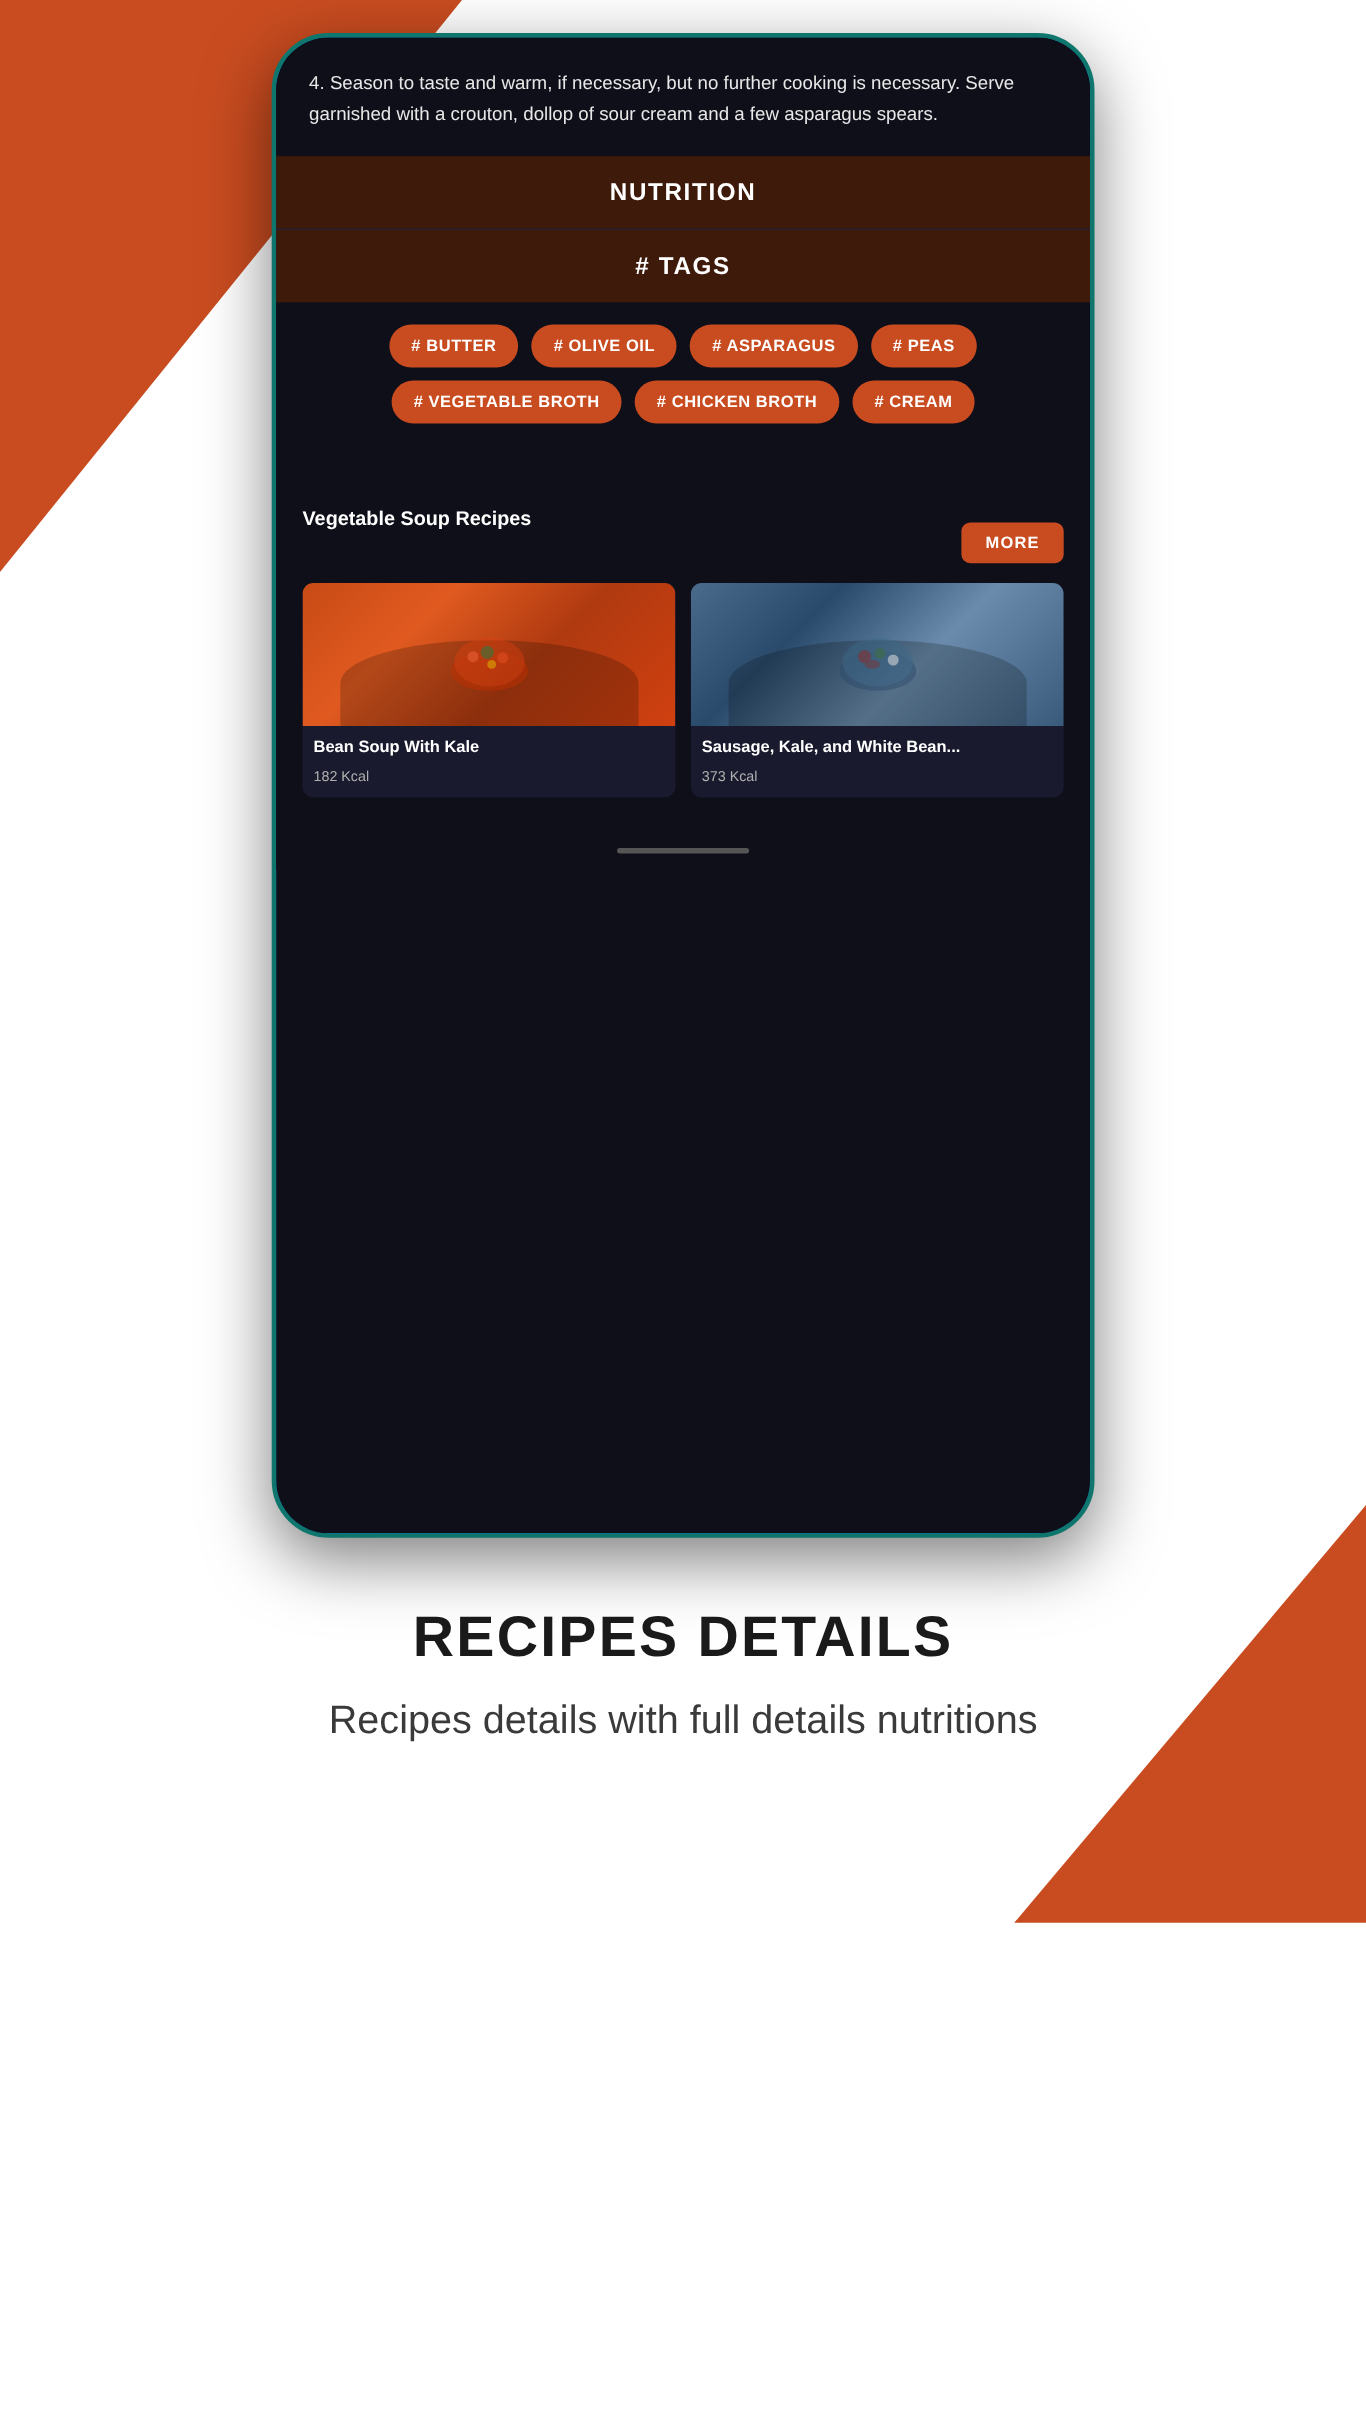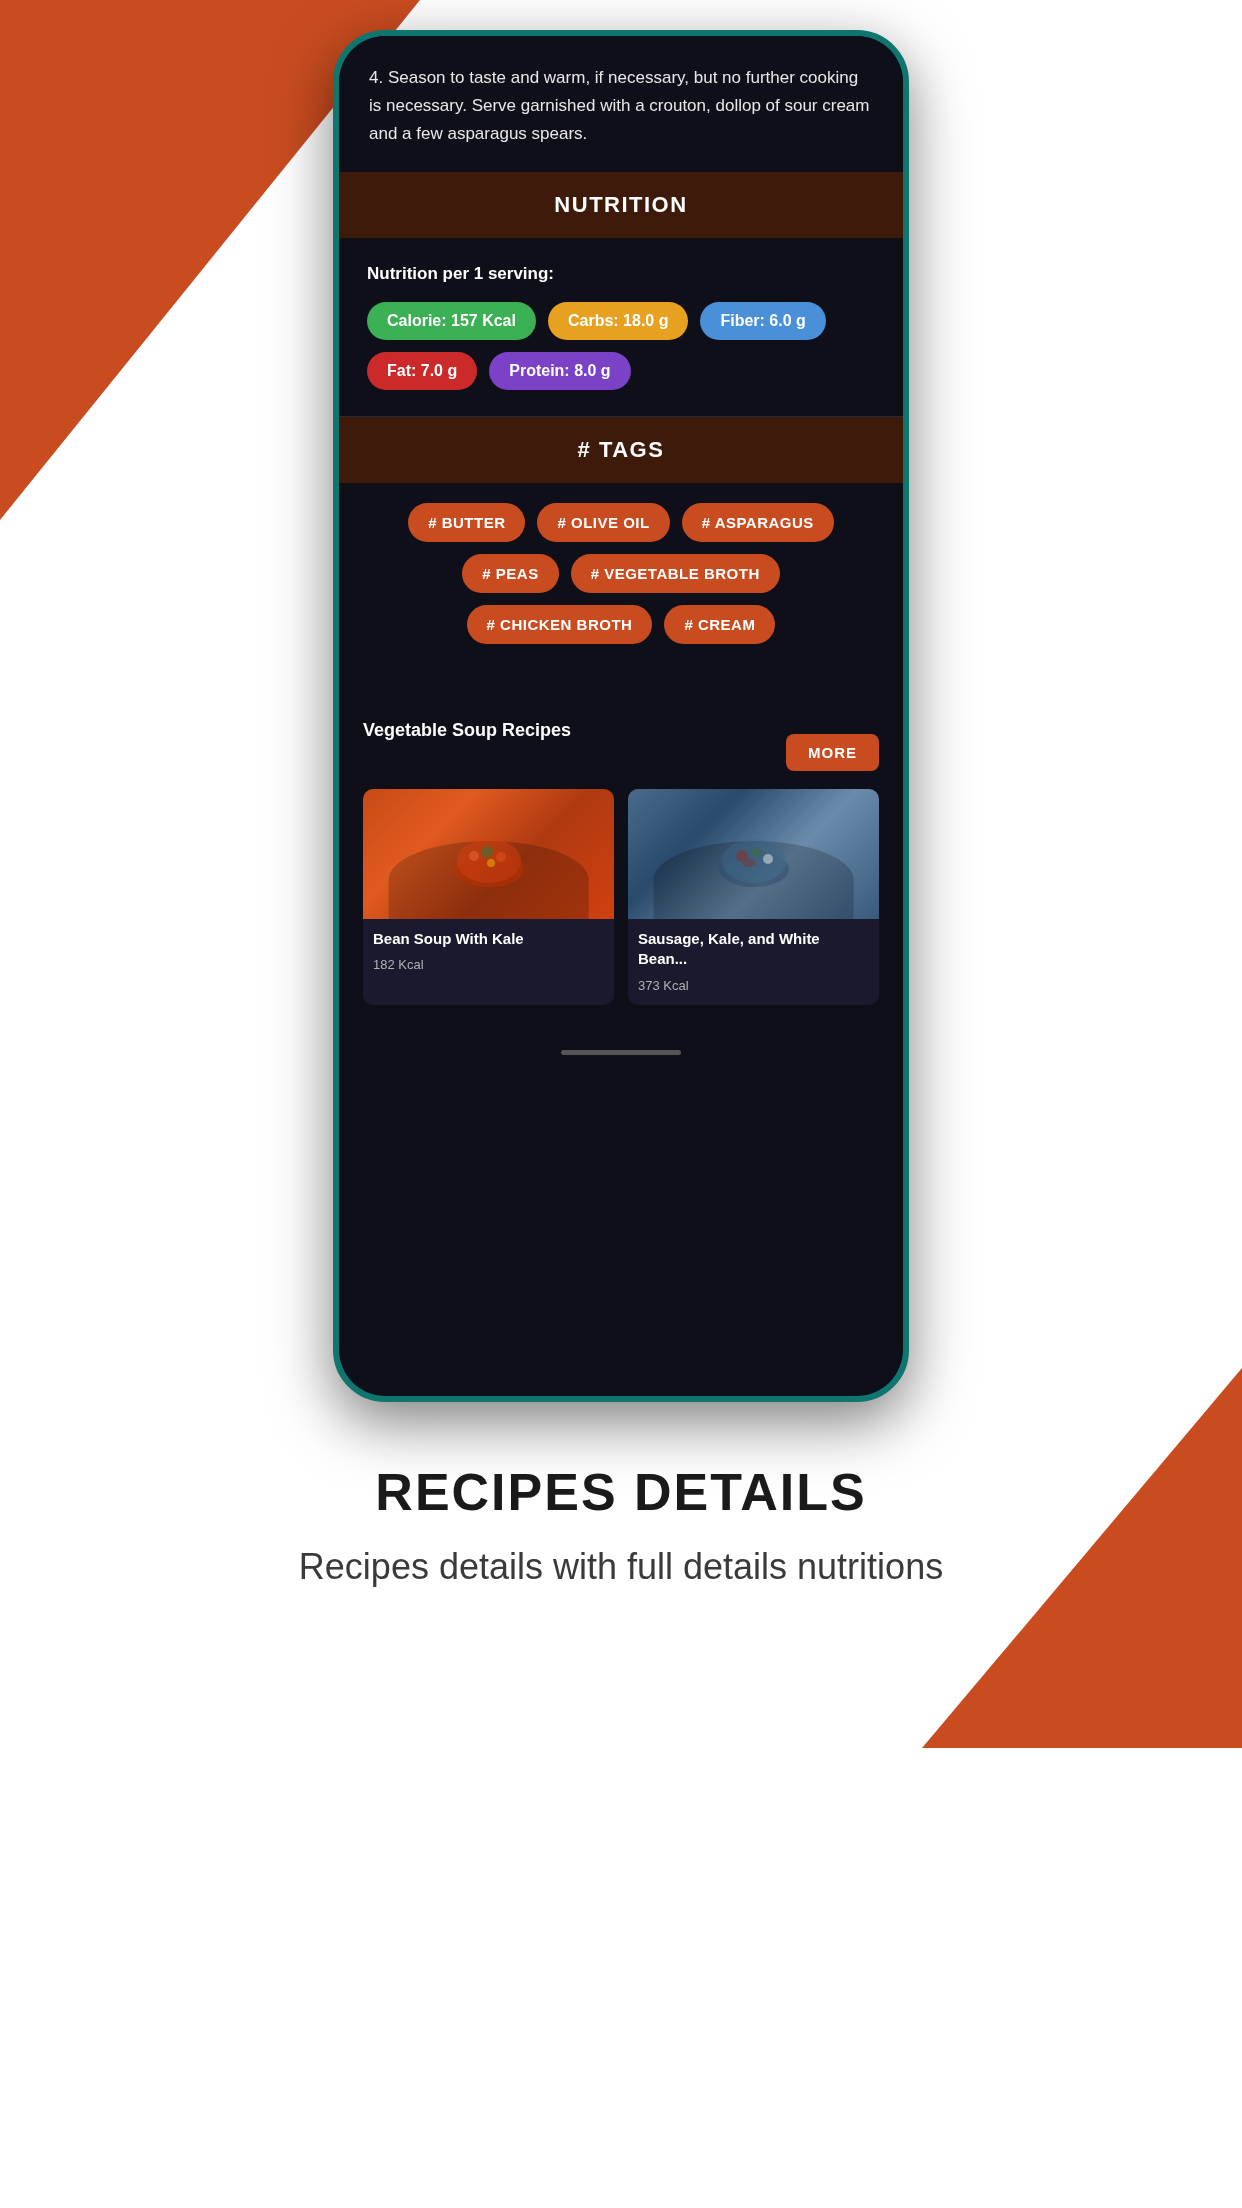--- a/index.html
+++ b/index.html
@@ -49,26 +49,26 @@
     
     .phone-wrapper {
       position: relative;
       z-index: 1;
       display: flex;
       justify-content: center;
       padding: 30px 60px 0 60px;
     }
 
     .phone-frame {
-      width: 576px;
+      width: 748px;
       background: #0ea5e9;
       border-radius: 52px;
       overflow: hidden;
       box-shadow: 0 20px 60px rgba(0,0,0,0.5);
-      border: 6px solid #0f766e;
+      border: 4px solid #0f766e;
       position: relative;
     }
 
     
     .phone-frame::before {
       content: '';
       position: absolute;
       right: -14px;
       top: 180px;
       width: 8px;
@@ -340,30 +340,20 @@
     <div class="phone-content">
 
       <div class="instruction-section">
         <p class="instruction-text">4. Season to taste and warm, if necessary, but no further cooking is necessary. Serve garnished with a crouton, dollop of sour cream and a few asparagus spears.</p>
       </div>
 
       <div class="section-header">
         <span class="section-header-title">NUTRITION</span>
       </div>
 
-      <div class="nutrition-section">
-        <div class="nutrition-per-serving">Nutrition per 1 serving:</div>
-        <div class="nutrition-badges">
-          <span class="nutrition-badge badge-green">Calorie: 157 Kcal</span>
-          <span class="nutrition-badge badge-yellow">Carbs: 18.0 g</span>
-          <span class="nutrition-badge badge-blue">Fiber: 6.0 g</span>
-          <span class="nutrition-badge badge-red">Fat: 7.0 g</span>
-          <span class="nutrition-badge badge-purple">Protein: 8.0 g</span>
-        </div>
-      </div>
 
       <div class="separator-line"></div>
 
       <div class="section-header">
         <span class="section-header-title"># TAGS</span>
       </div>
 
       <div class="tags-section">
         <div class="tags-container">
           <span class="tag-badge"># BUTTER</span>

